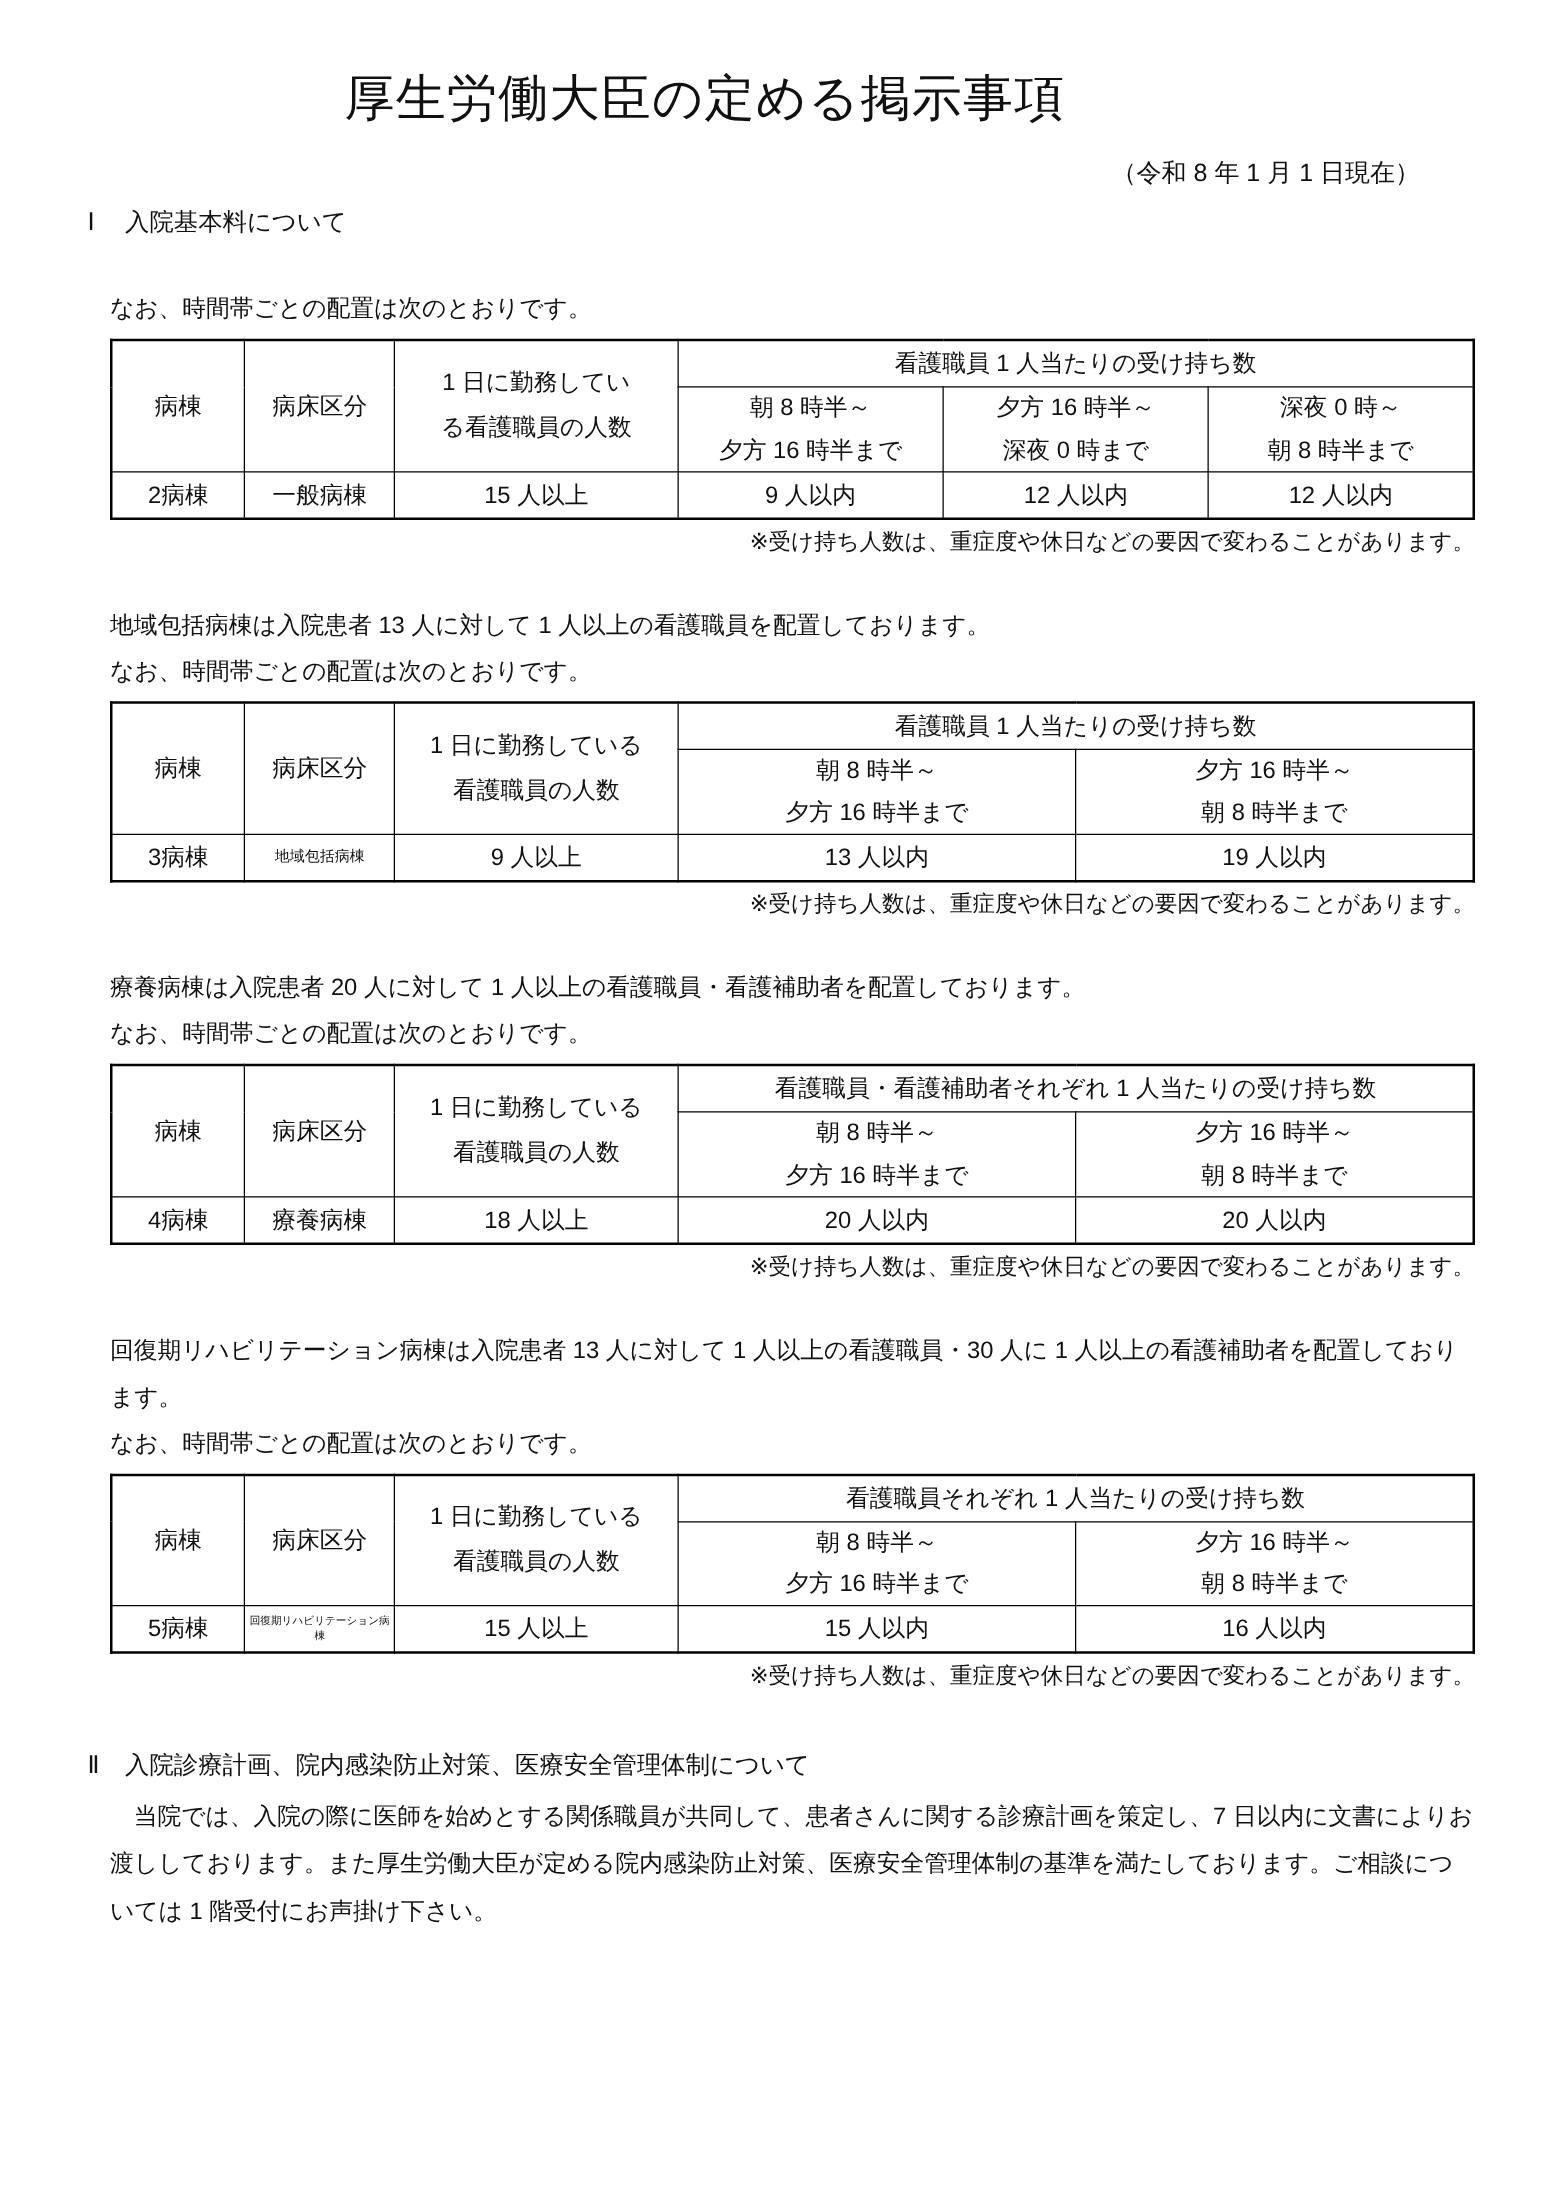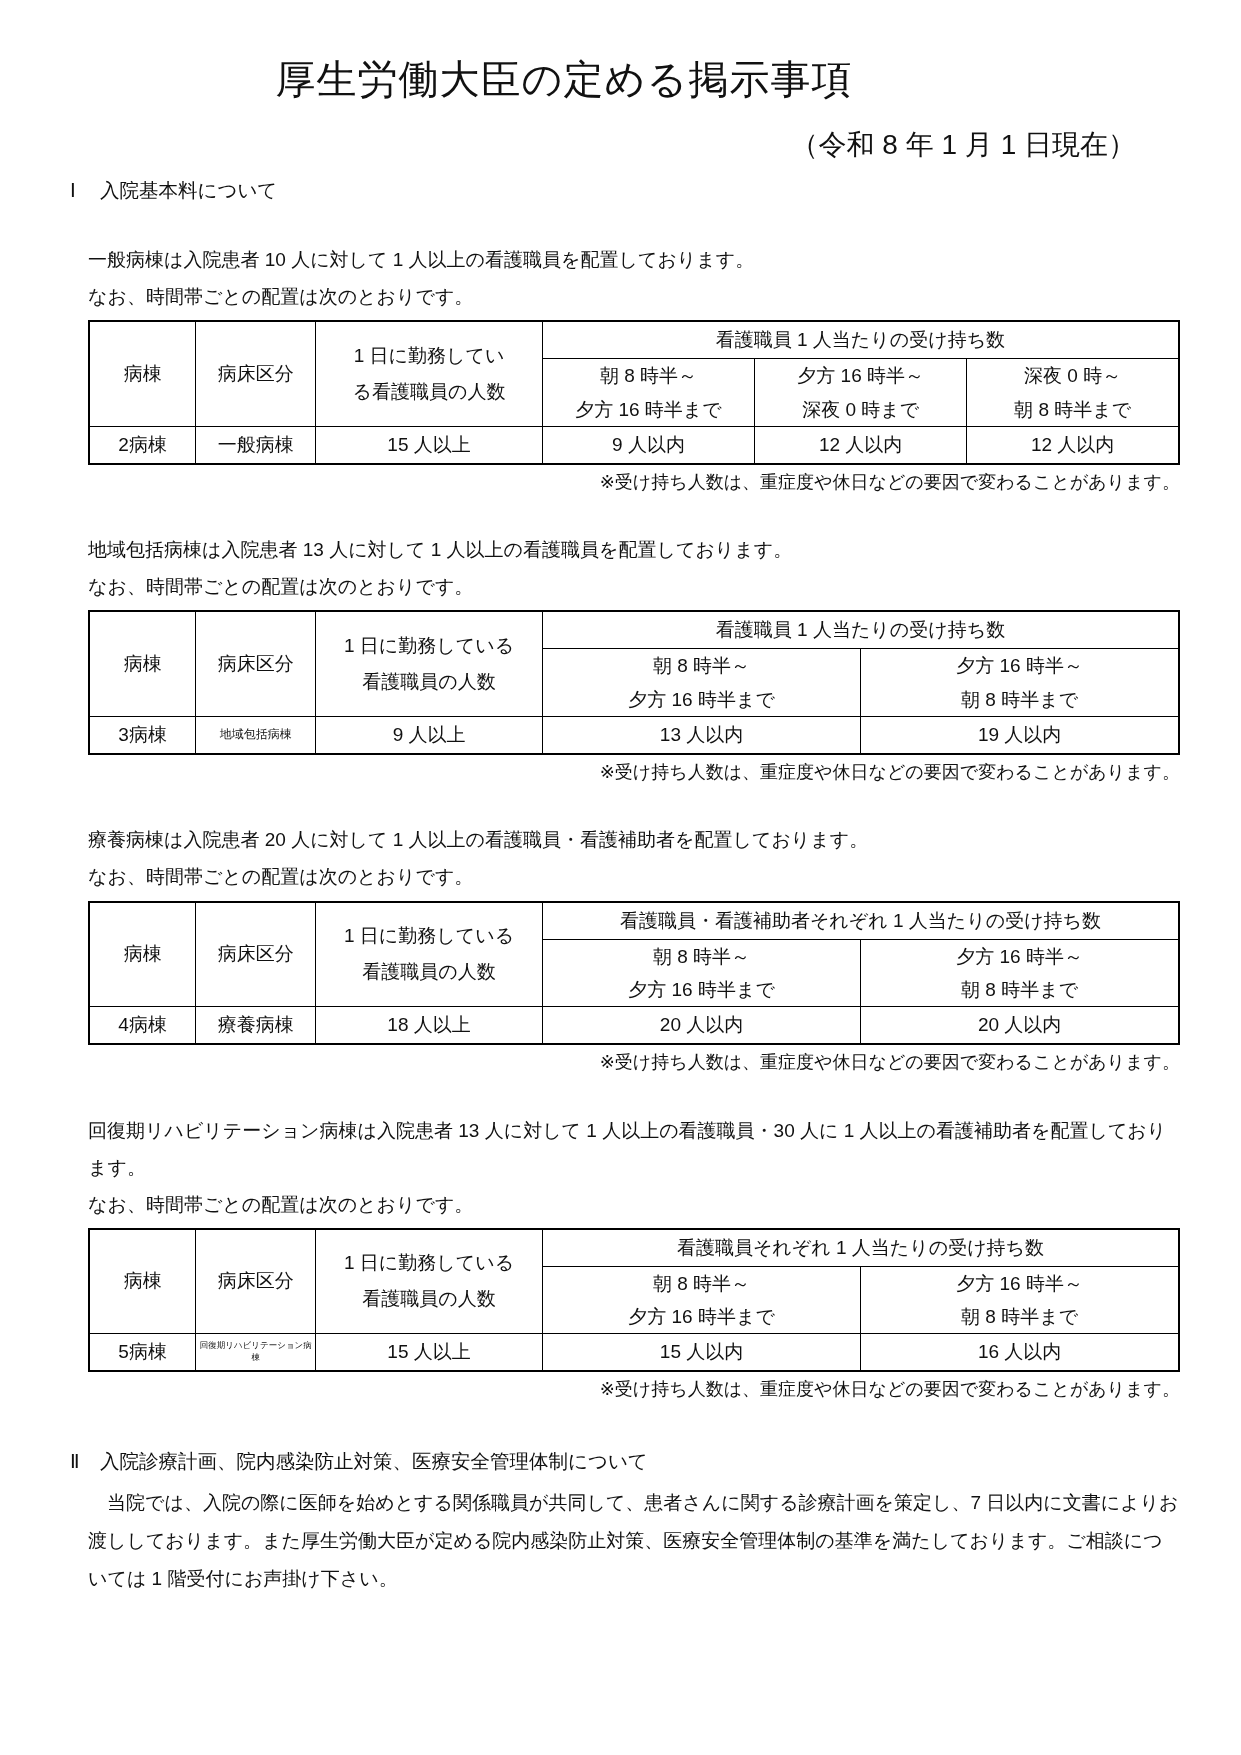--- a/index.html
+++ b/index.html
@@ -15,21 +15,21 @@
     text-align: center;
     padding-right: 140px;
     font-size: 40px;
     letter-spacing: 1px;
     line-height: 1.25;
     white-space: nowrap;
   }
   .as-of {
     text-align: right;
     padding-right: 44px;
-    font-size: 28px;
+    font-size: 20px;
     line-height: 1.5;
     margin-top: 20px;
   }
   .sec-head {
     margin-top: 10px;
     margin-left: -18px;
     font-size: 19.5px;
     line-height: 1.5;
   }
   .sec-head .sec-num { display: inline-block; min-width: 30px; }
@@ -85,21 +85,20 @@
 <div class="page">
 
   <div class="doc-title">厚生労働大臣の定める掲示事項</div>
   <div class="as-of">（令和 8 年 1 月 1 日現在）</div>
 
   <div class="sec-head">
     <span class="sec-num">Ⅰ</span><span>入院基本料について</span>
   </div>
 
   <section class="ward-block">
-    <p class="para">一般病棟は入院患者 10 人に対して 1 人以上の看護職員を配置しております。</p>
     <p class="para">なお、時間帯ごとの配置は次のとおりです。</p>
     <table class="wt">
       <colgroup>
         <col style="width:9.8%">
           <col style="width:11%">
           <col style="width:20.8%">
         <col style="width:19.47%">
           <col style="width:19.47%">
           <col style="width:19.47%">
       </colgroup>

